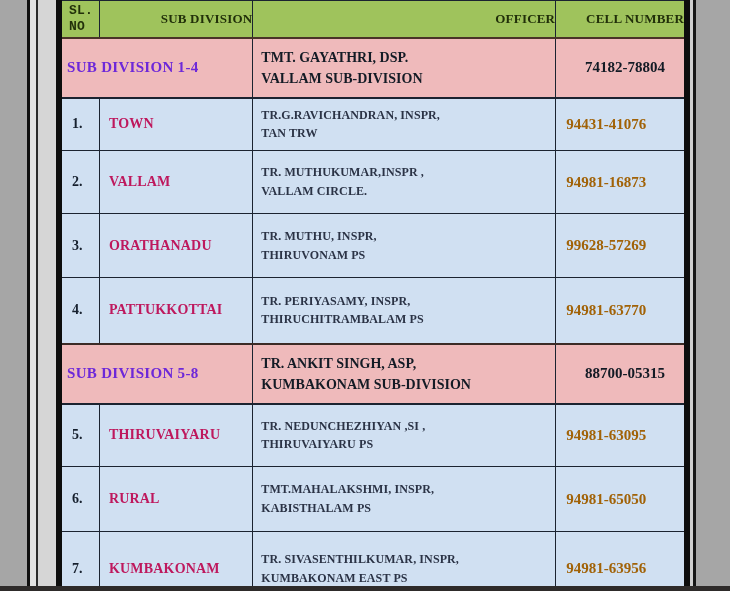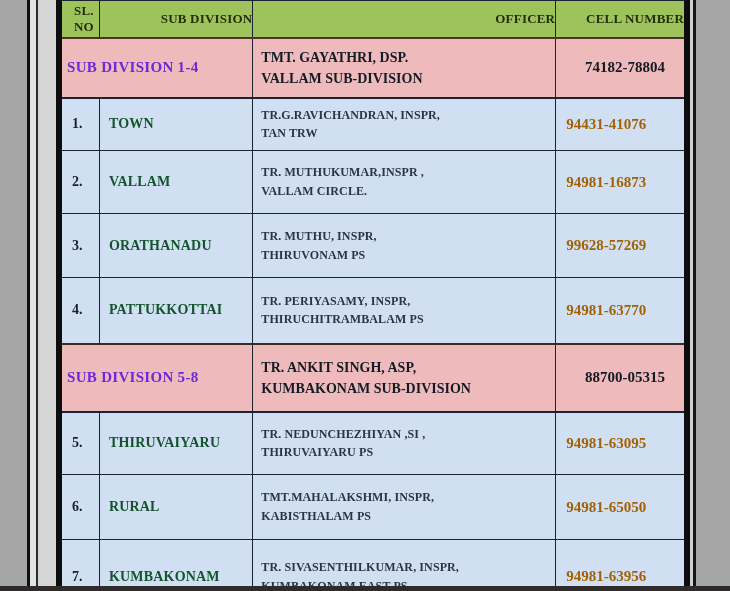--- a/index.html
+++ b/index.html
@@ -32,49 +32,49 @@
   td,th{
     border:1.5px solid #1b2330;
     padding:0;vertical-align:middle;
     overflow:hidden;
   }
   tr.hdr th{
     background:#9fc35c;color:#22300a;
     font-size:13px;font-weight:bold;text-align:right;
     border-bottom:2.5px solid #4a3328;letter-spacing:.2px;
   }
-  tr.hdr th.slno{text-align:center;padding-left:7px;line-height:1.25;}
+  tr.hdr th.slno{text-align:left;padding-left:7px;line-height:1.25;font-family:Liberation Mono, monospace;}
   tr.hdr{height:37px;}
   tr.section td{
     background:#efbabb;
     border-top:2px solid #3c2b26;border-bottom:2px solid #1b2330;
   }
   td.sect-title{
     font-size:15px;font-weight:bold;color:#6d28d9;
     padding-left:5px;letter-spacing:.3px;
   }
   td.sect-officer{
     font-size:14px;font-weight:bold;color:#131b25;
     padding-left:8px;line-height:1.5;
   }
   td.sect-cell{
     font-size:15px;font-weight:bold;color:#131b25;padding-left:10px;text-align:center;
   }
   tr.data td{background:#d0e0f2;}
   td.sl{font-size:14px;font-weight:bold;color:#16202e;padding-left:10px;}
-  td.name{font-size:14px;font-weight:bold;color:#14532d;padding-left:9px;letter-spacing:.2px;}
+  td.name{font-size:14px;font-weight:bold;color:#be185d;padding-left:9px;letter-spacing:.2px;}
   td.officer{font-size:12px;font-weight:bold;color:#2b3346;padding-left:8px;line-height:1.55;letter-spacing:.1px;}
   td.cellnum{font-size:15px;font-weight:bold;color:#a16207;padding-left:10px;}
 
   tr.h-sec1{height:60px;}
   tr.h-r1{height:53px;}
   tr.h-r2{height:63px;}
   tr.h-r3{height:64px;}
   tr.h-r4{height:66px;}
-  tr.h-sec2{height:68px;}
+  tr.h-sec2{height:60px;}
   tr.h-r5{height:63px;}
   tr.h-r6{height:65px;}
   tr.h-r7{height:74px;}
 </style>
 </head>
 <body>
 
 <div class="edge edge-l-black"></div>
 <div class="edge edge-l-white"></div>
 <div class="edge edge-l-dark"></div>

